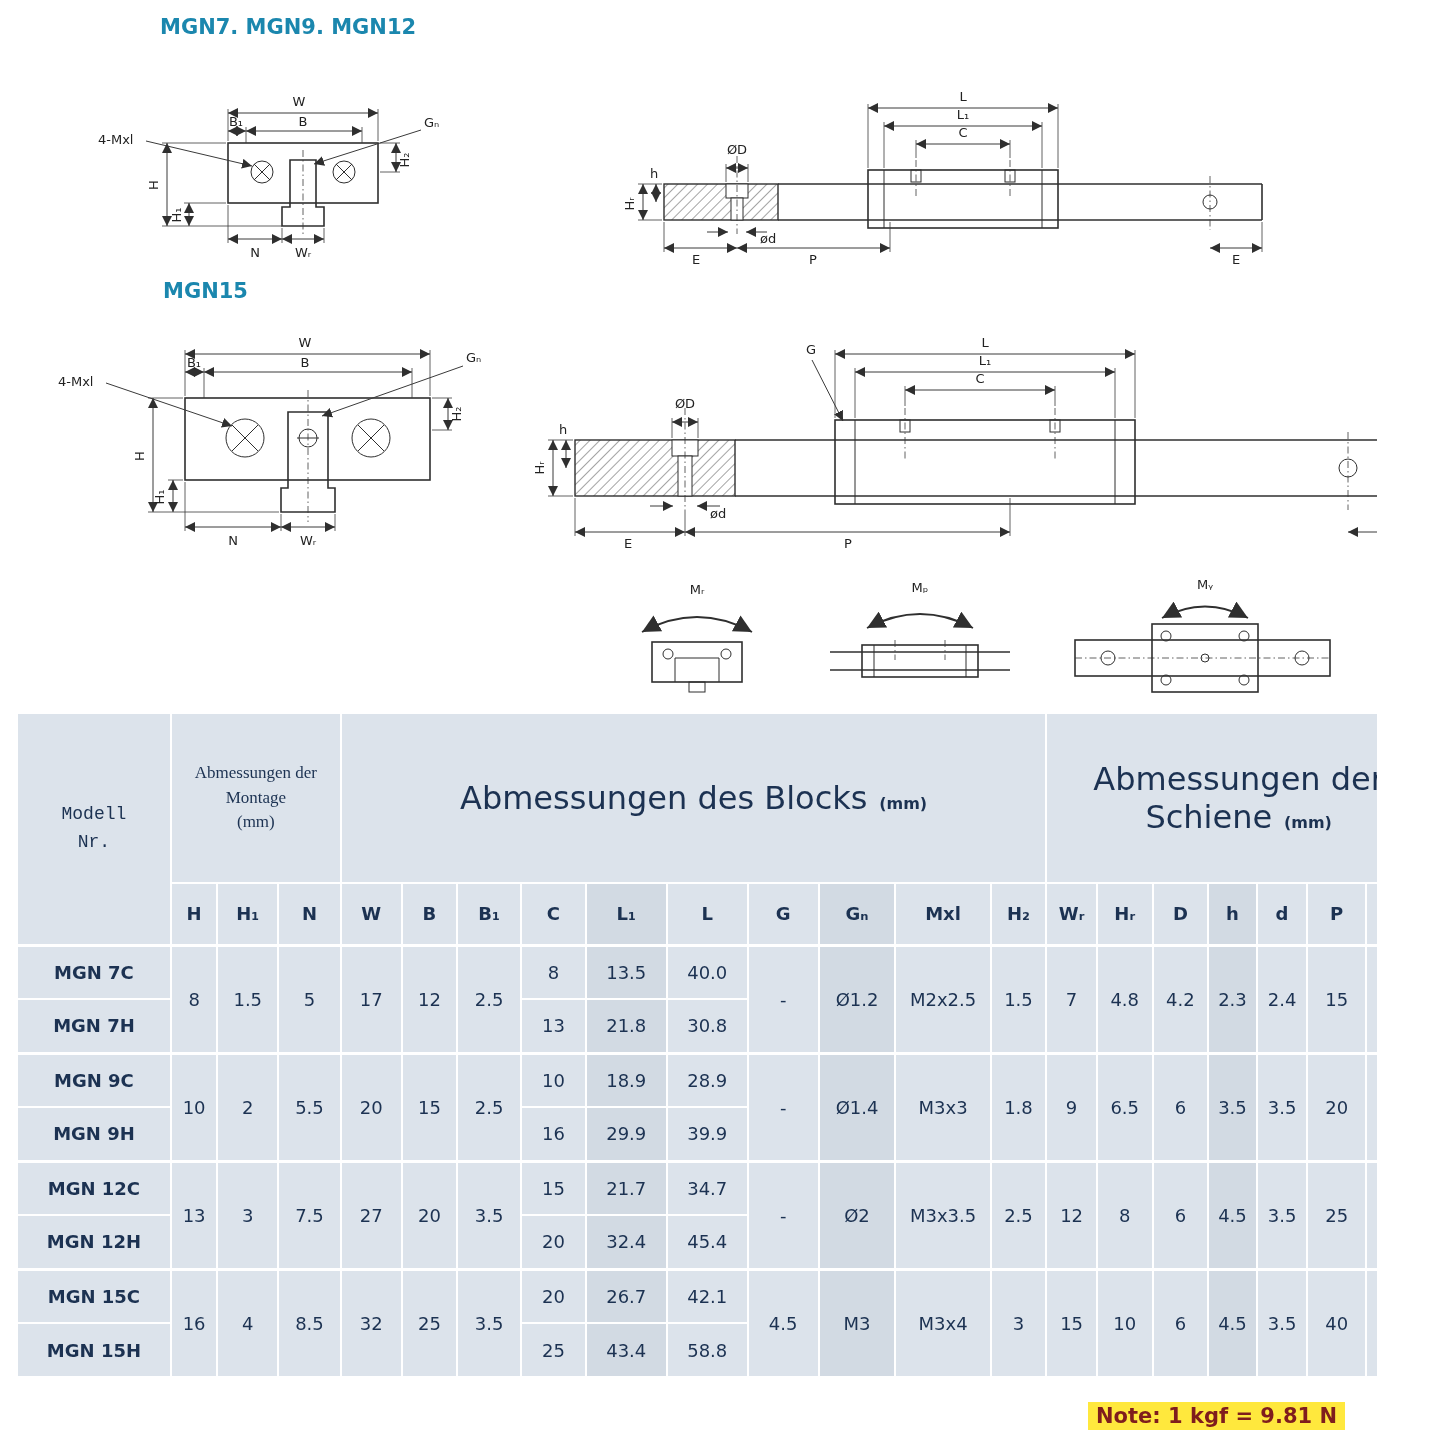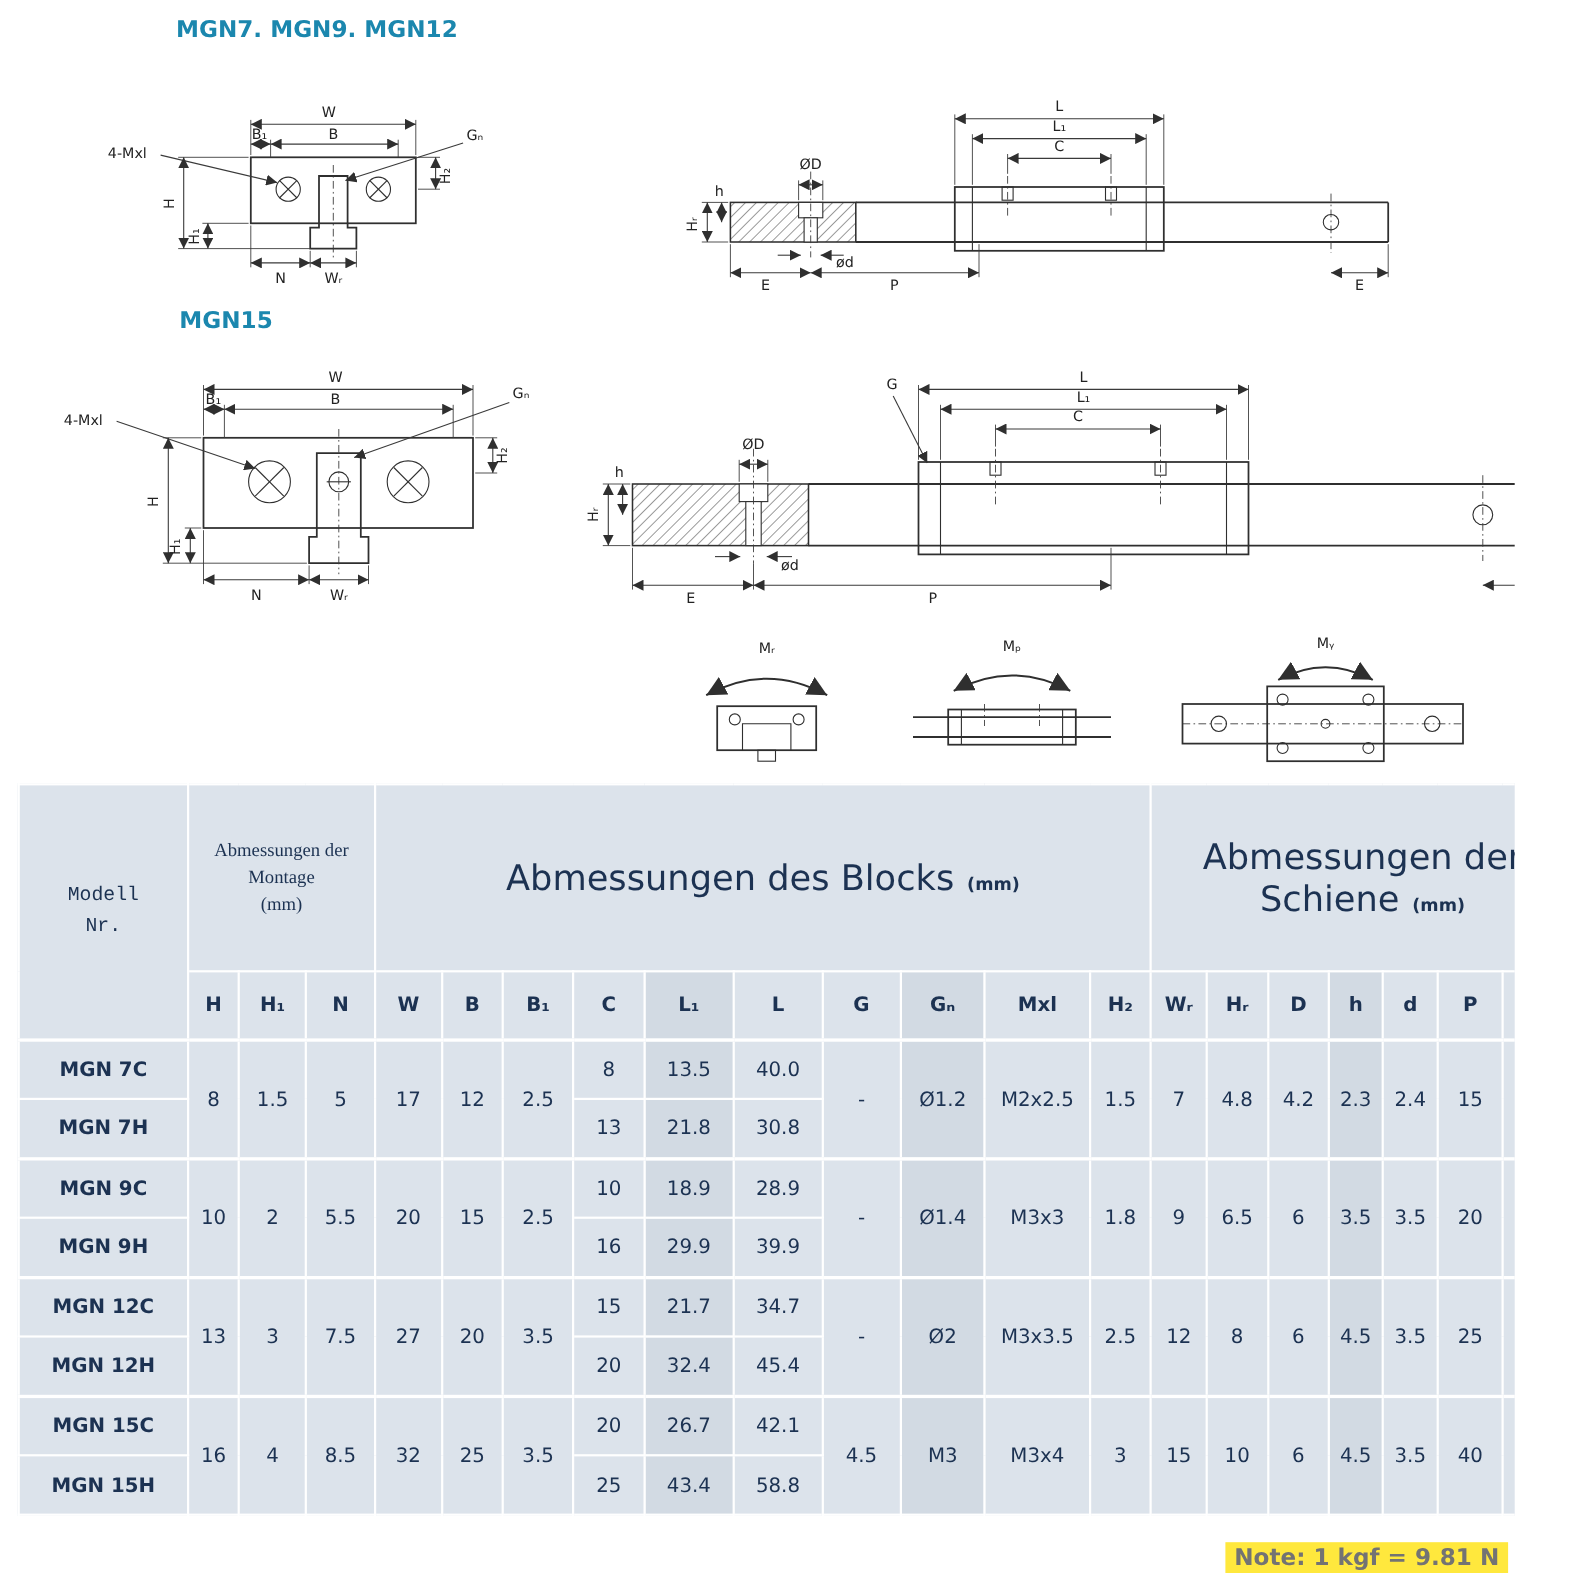--- a/index.html
+++ b/index.html
@@ -32,21 +32,21 @@
       white-space:pre-line;line-height:1.55;font-family:Liberation Mono, monospace;}
   th.grp{font-weight:normal;}
   th.grp .lg{font-size:32px;}
   th.grp .sm{font-size:17px;display:block;line-height:1.45;font-family:Liberation Serif, serif;}
   th.grp .unit{font-size:16px;font-weight:bold;padding-left:6px;}
   tr.col-row th{font-weight:bold;font-size:18px;}
   td.model{font-weight:bold;text-align:left;padding-left:14px;font-size:18px;color:#16294a;}
   tr.pair-first td,tr.pair-first th{border-top:3px solid #ffffff;}
 
   
-  .note{position:absolute;right:6px;bottom:15px;background:#ffe83d;color:#737373;
+  .note{position:absolute;right:32px;bottom:15px;background:#ffe83d;color:#7f1d1d;
       font-weight:bold;font-size:21px;padding:2px 8px;}
 </style>
 </head>
 <body>
 
 <div class="page">
 
   <svg class="diagrams" width="1445" height="712" viewBox="0 0 1445 712">
     <defs>
       <marker id="ar" viewBox="0 0 10 10" refX="10" refY="5" markerWidth="10" markerHeight="10" orient="auto-start-reverse">

